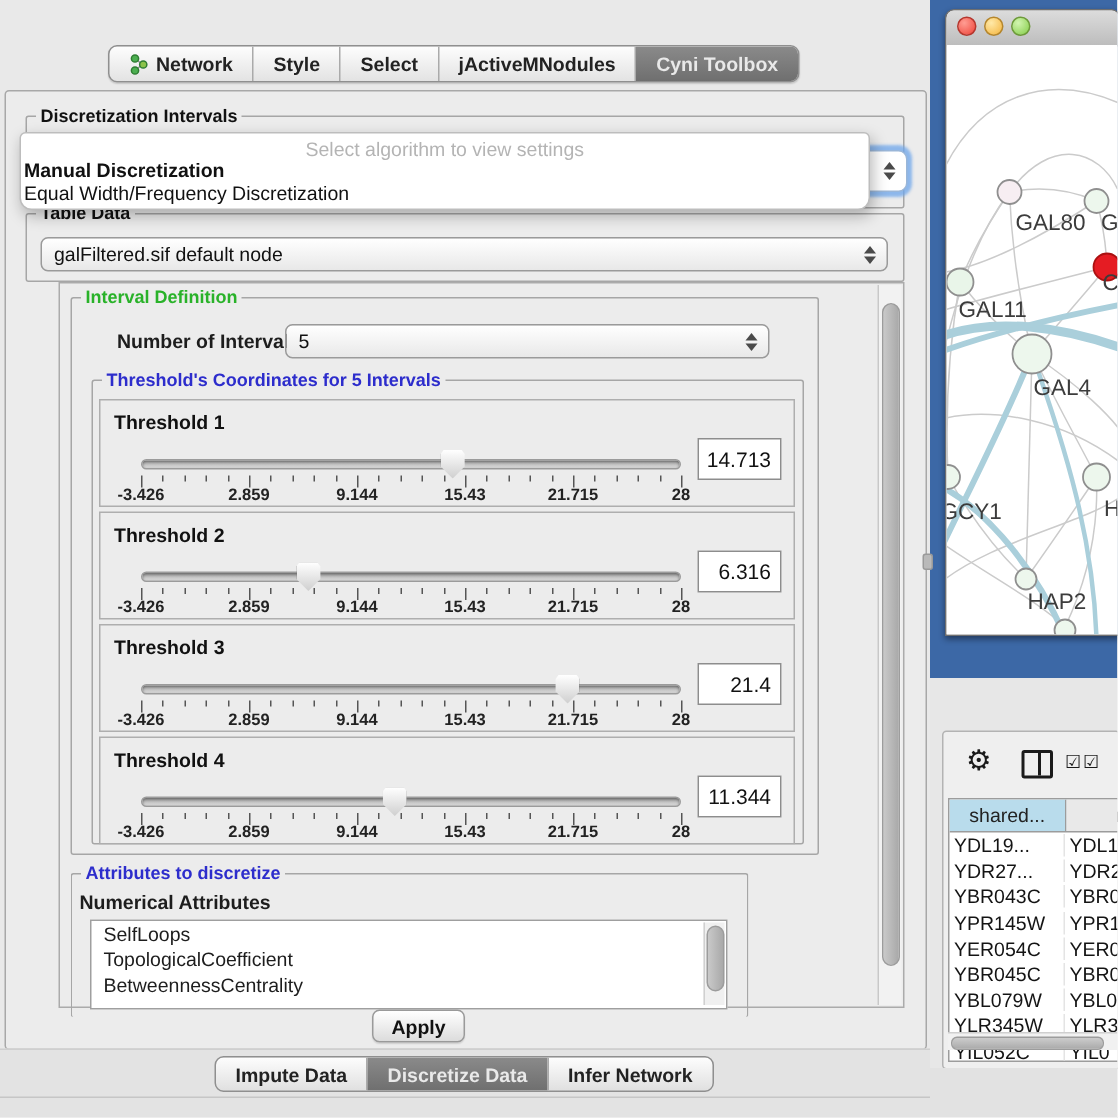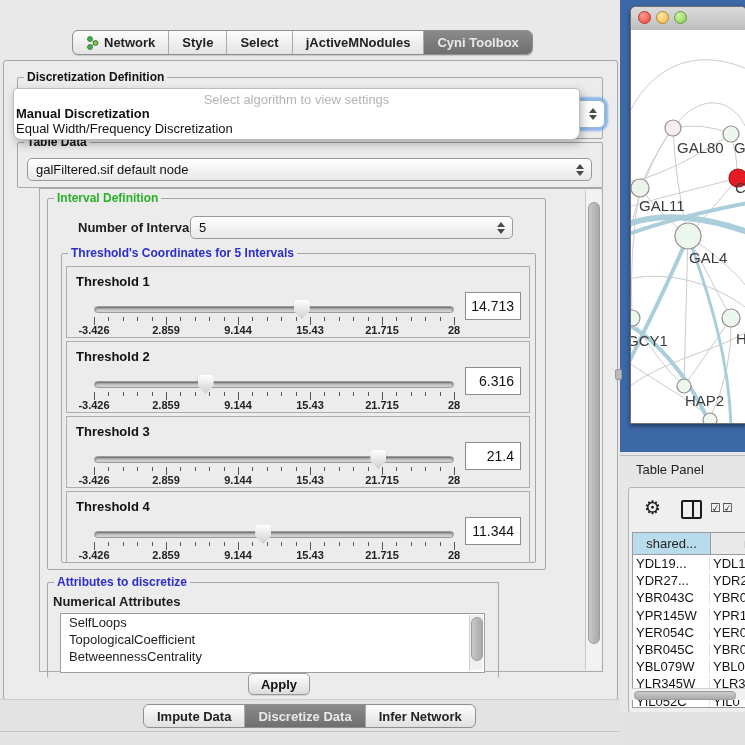--- a/index.html
+++ b/index.html
@@ -164,21 +164,21 @@
         <span>jActiveMNodules</span>
       </div>
       <div class="tabseg sel">
         <span>Cyni Toolbox</span>
       </div>
     </div>
 
     <div class="cp-content">
 
       <div class="group" style="left:13px;top:16px;width:584px;height:60px;">
-        <span class="gtitle">Discretization Definition</span>
+        <span class="gtitle">Discretization Intervals</span>
         <div class="focus-combo" style="left:297px;top:22px;width:288px;height:26px;">
           <span class="stepper">
               <i class="up"></i>
               <i class="dn"></i>
             </span>
         </div>
       </div>
 
       <div class="group" style="left:13px;top:81px;width:584px;height:44px;">
         <span class="gtitle">Table Data</span>
@@ -489,23 +489,20 @@
             <text x="-4" y="316">GCY1</text>
             <text x="105" y="314">H</text>
             <text x="54" y="376">HAP2</text>
           </g>
         </svg>
       </div>
     </div>
   </section>
   <div class="grip"></div>
 
-  <div class="tp-bar">
-    <span>Table Panel</span>
-  </div>
 
   <div class="tp-body">
     <div class="tp-toolbar">
       <span class="gear">⚙</span>
       <span class="colicon">
           <i></i>
         </span>
       <span class="cbicon" style="left:81px;">☑</span>
       <span class="cbicon" style="left:93px;">☑</span>
     </div>

